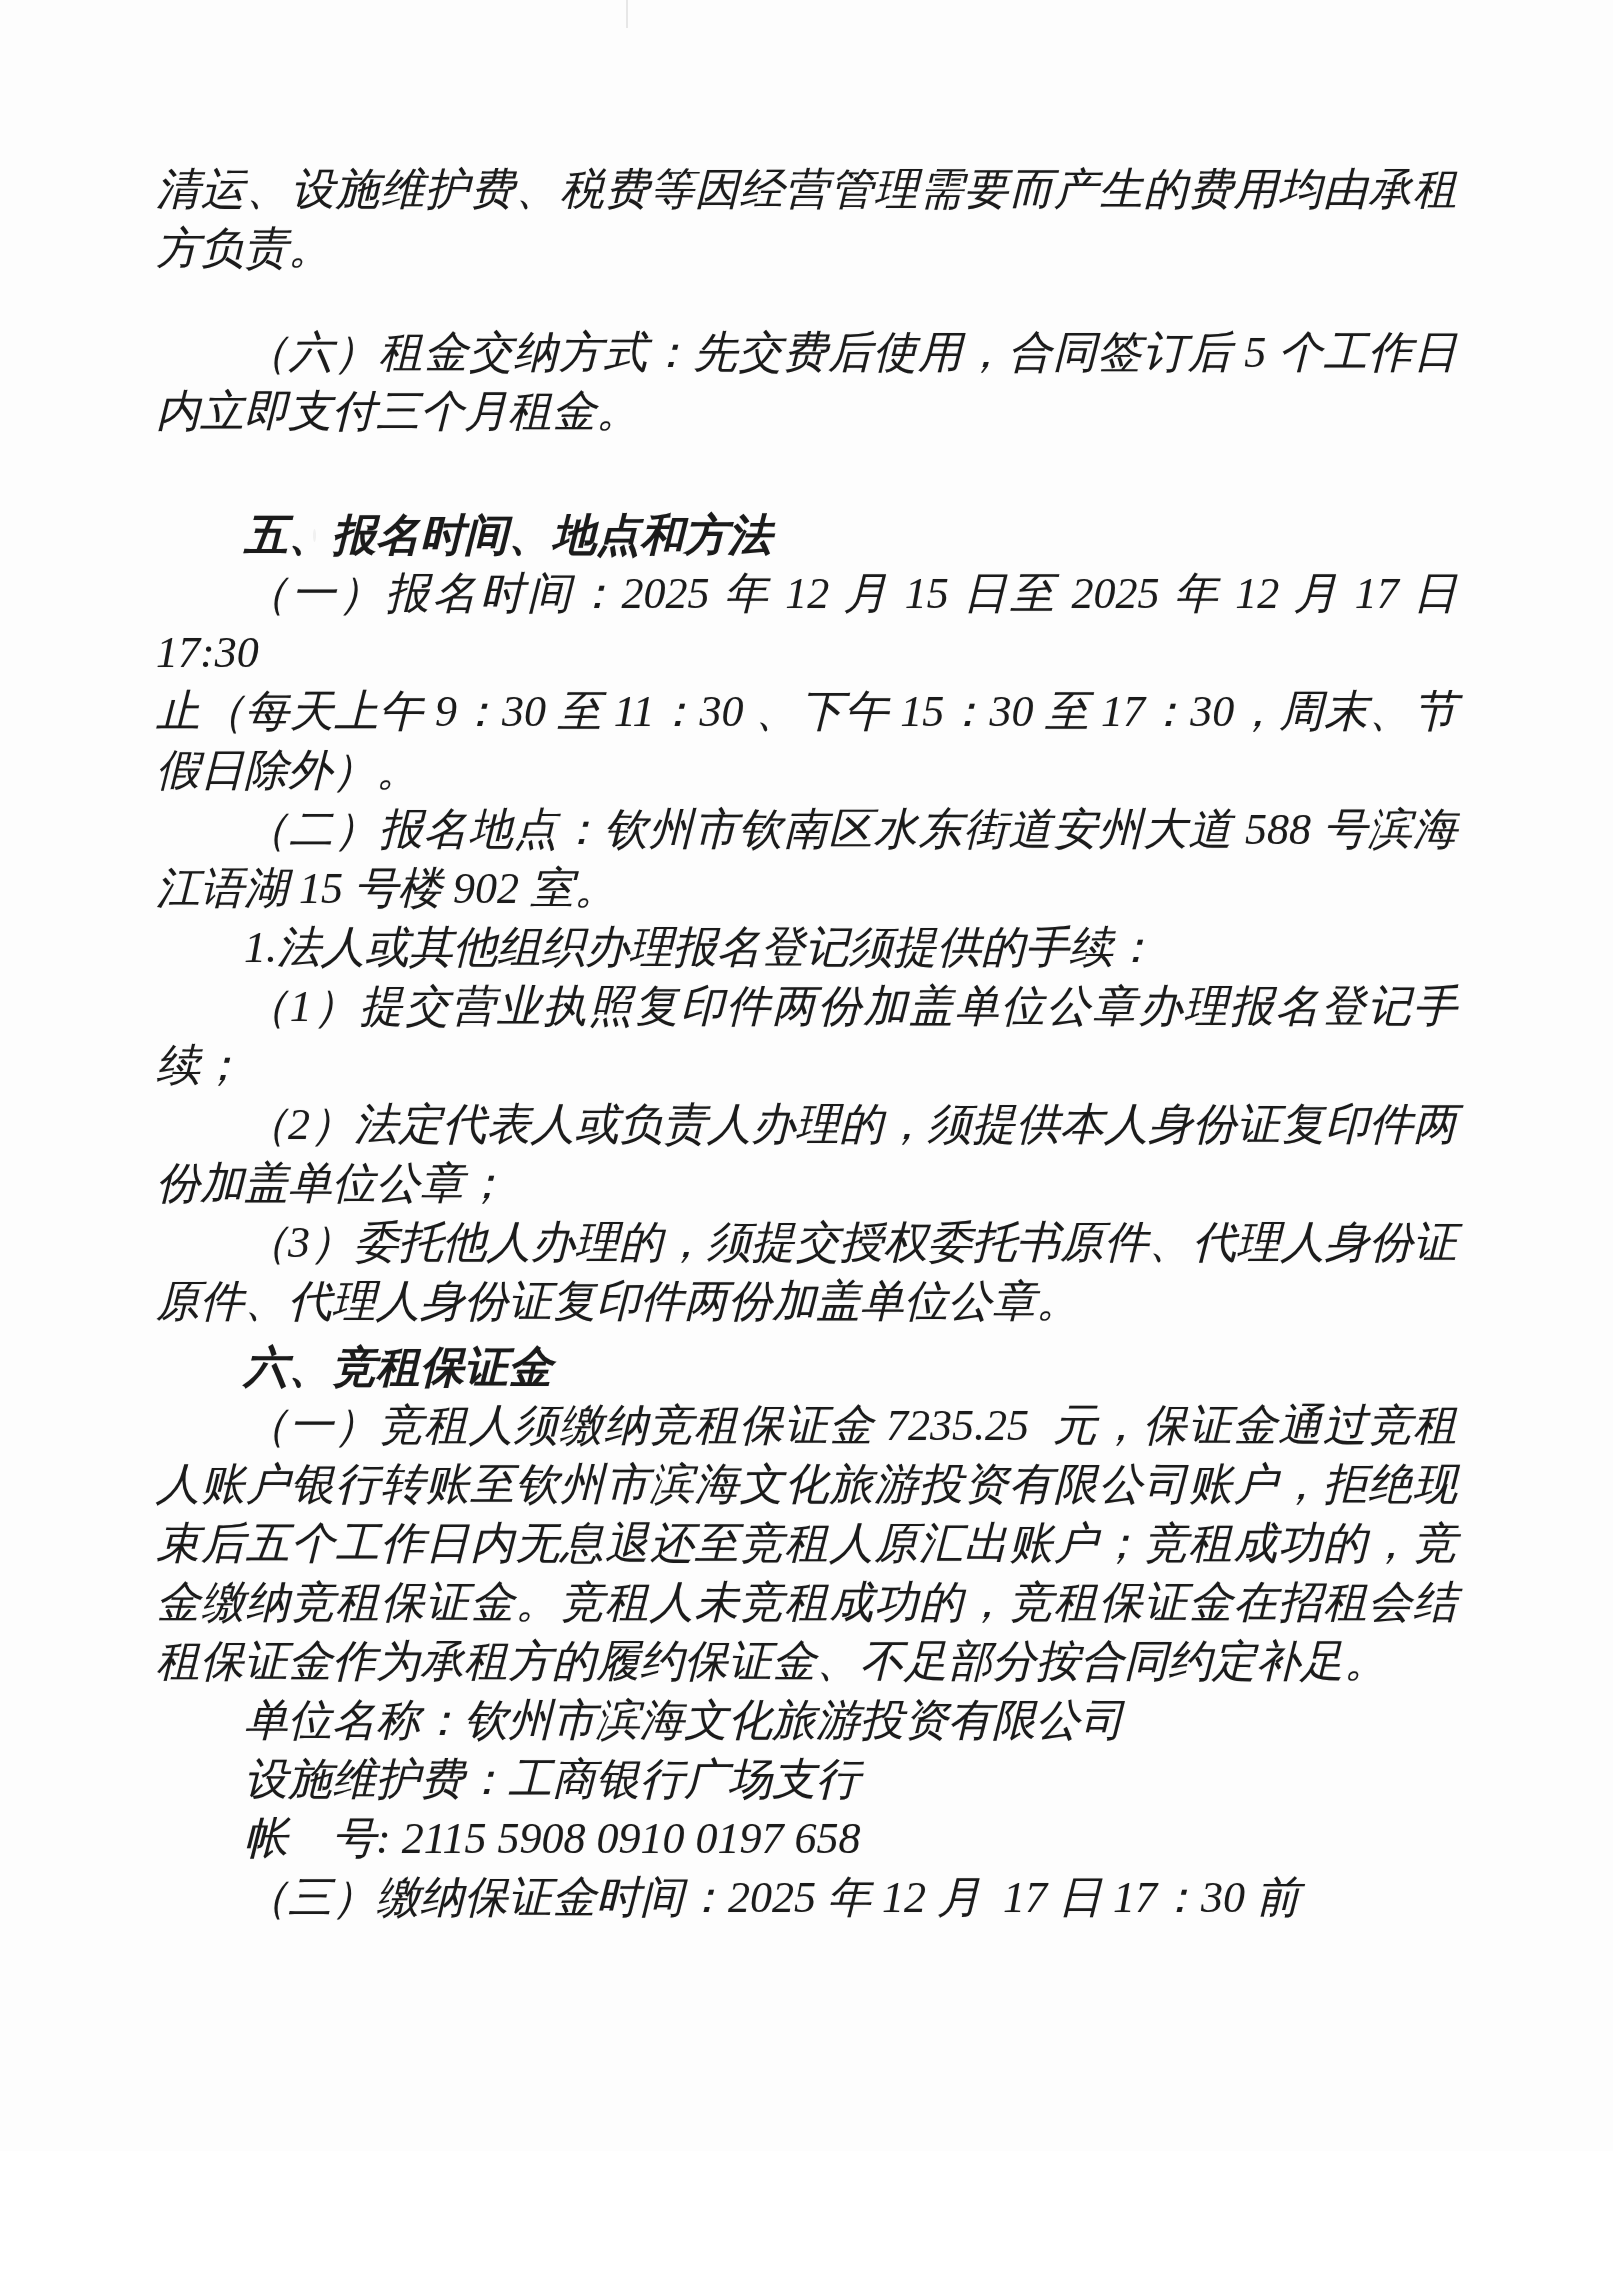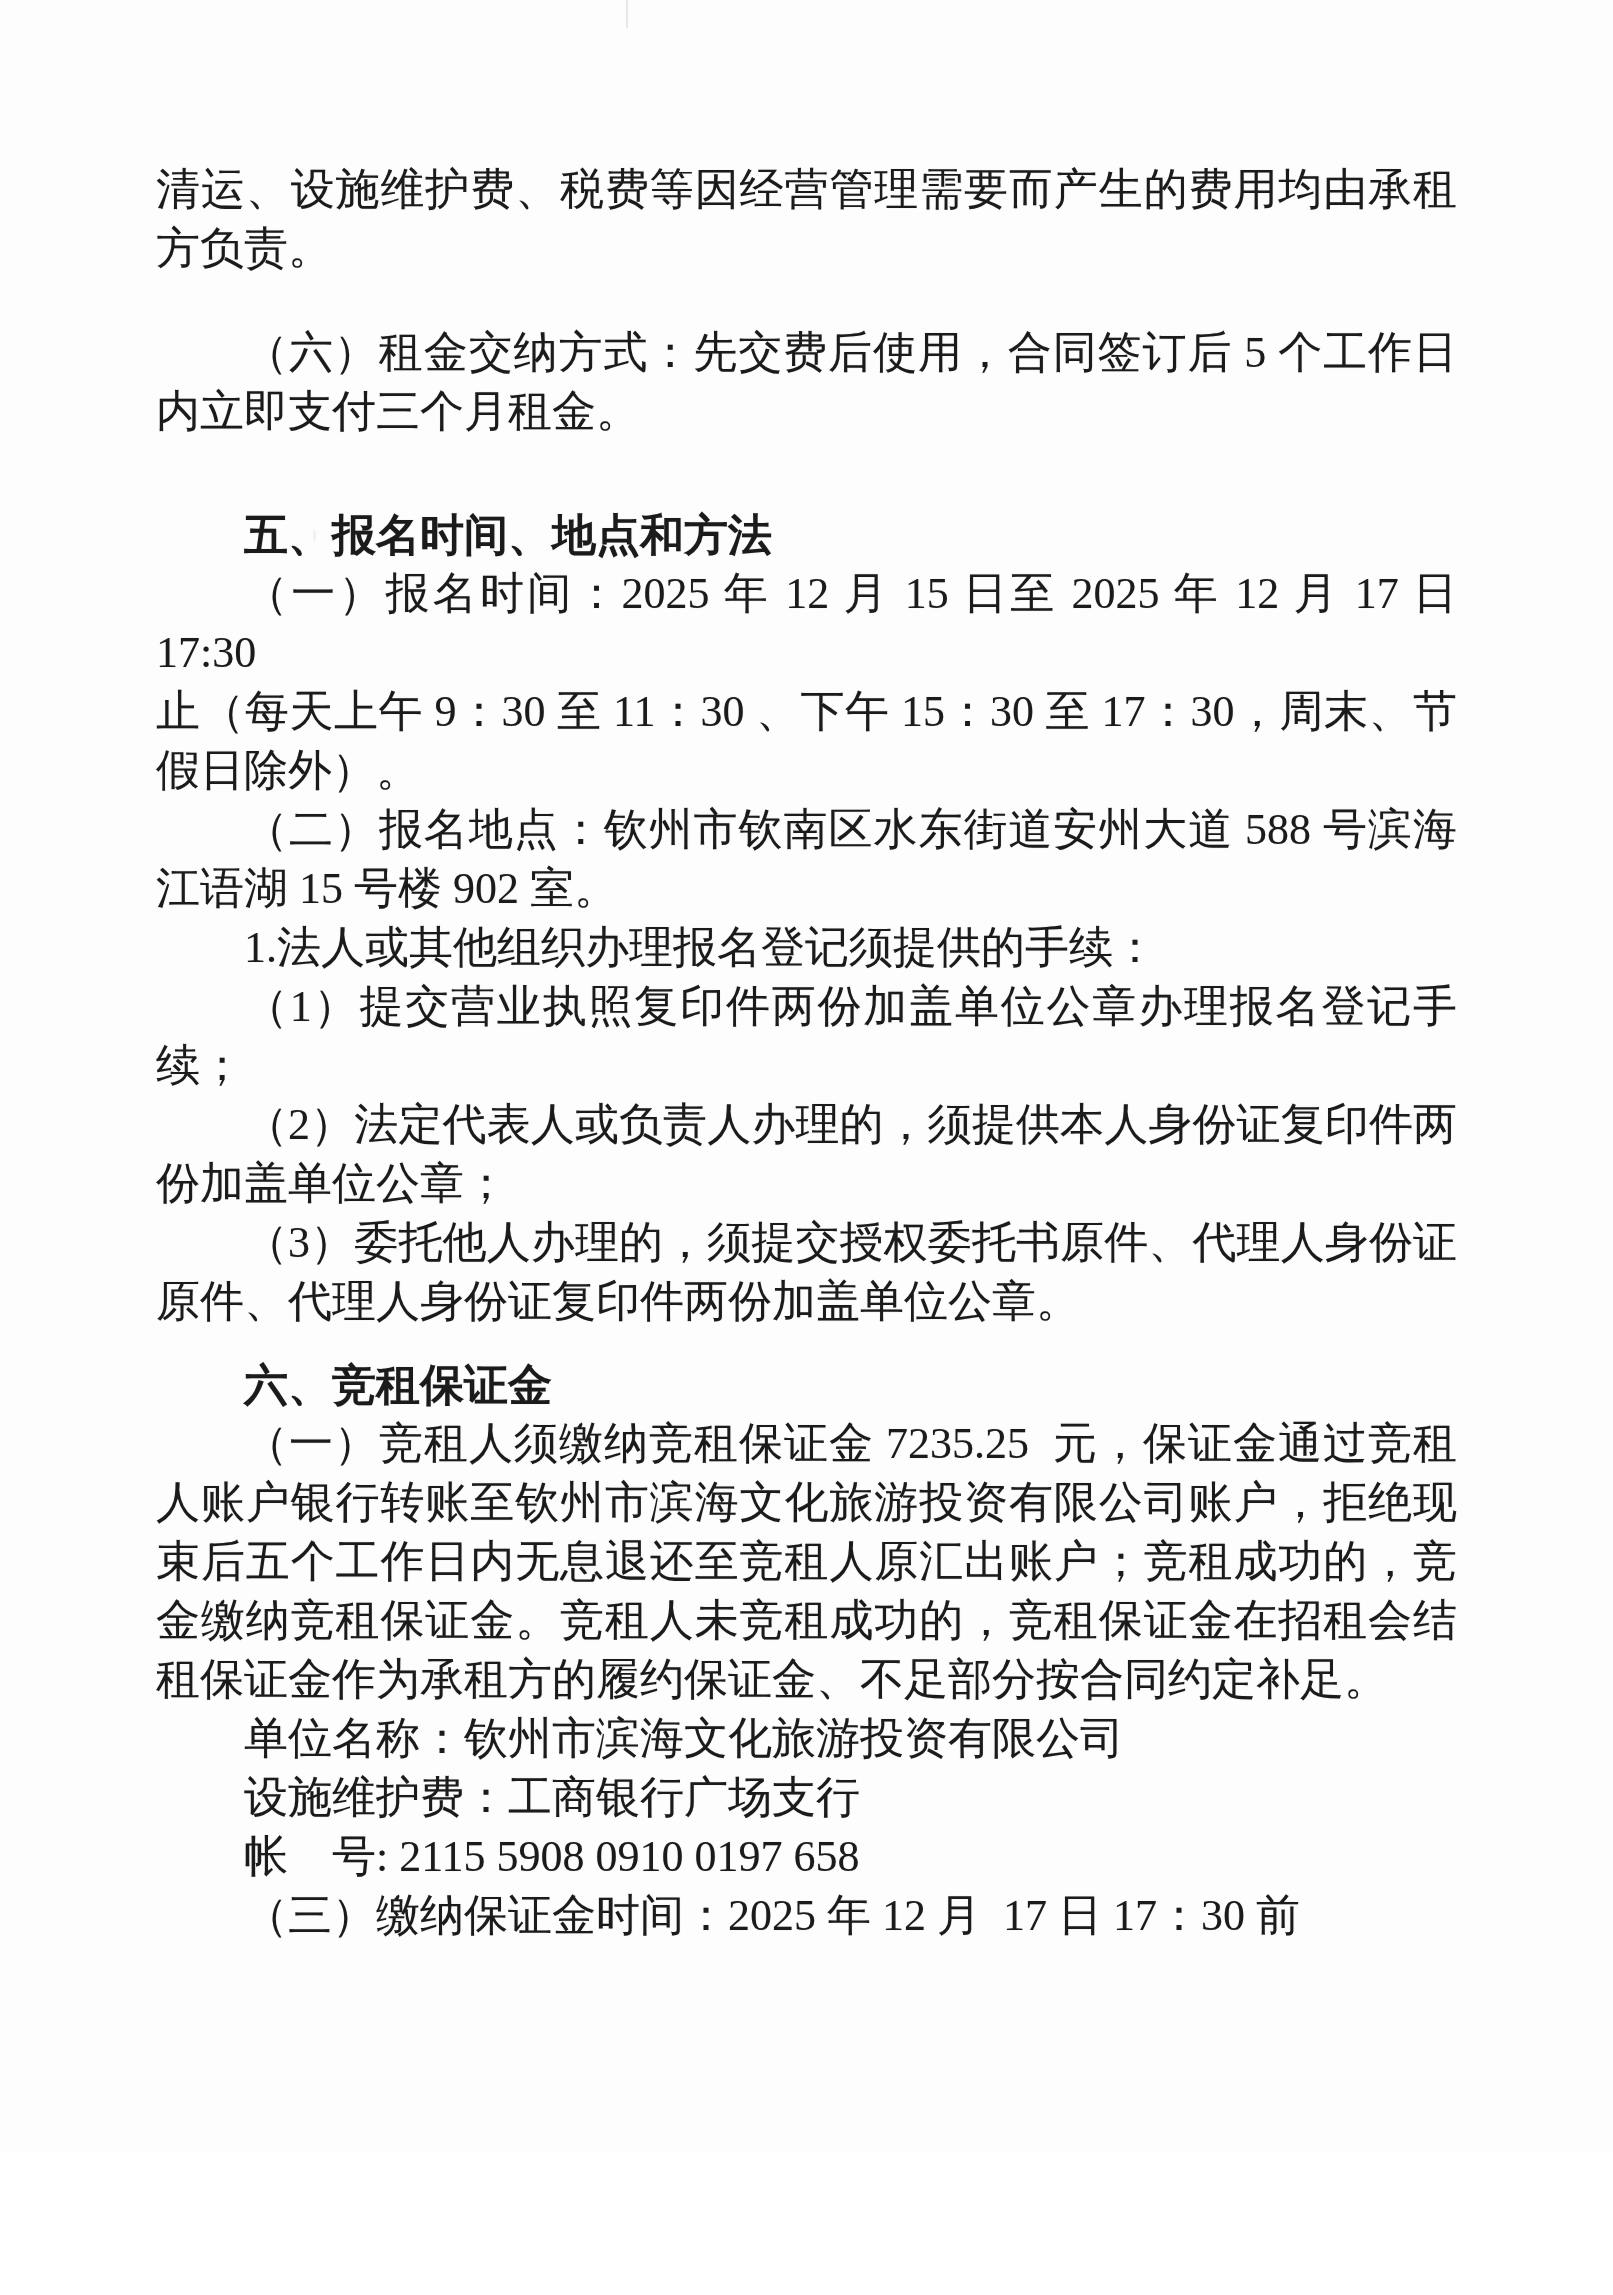--- a/index.html
+++ b/index.html
@@ -7,20 +7,21 @@
     padding: 0;
     background: #ffffff;
   }
   .page {
     position: relative;
     width: 1614px;
     height: 2151px;
     background: #fdfdfd;
     overflow: hidden;
     font-family: "Liberation Serif", "DejaVu Serif", serif;
+    font-style: italic;
   }
   .content {
     position: absolute;
     left: 156px;
     top: 160px;
     width: 1301px;
     filter: blur(0.3px);
   }
   .block { margin: 0; }
   .line {
@@ -96,21 +97,21 @@
         <div class="line">续；</div>
       </div>
       <div class="block body">
         <div class="line justify indent">（2）法定代表人或负责人办理的，须提供本人身份证复印件两</div>
         <div class="line">份加盖单位公章；</div>
       </div>
       <div class="block body">
         <div class="line justify indent">（3）委托他人办理的，须提交授权委托书原件、代理人身份证</div>
         <div class="line">原件、代理人身份证复印件两份加盖单位公章。</div>
       </div>
-      <div class="block heading" style="margin-top: 24px;">
+      <div class="block heading" style="margin-top: 6px;">
         <div class="line indent">六、竞租保证金</div>
       </div>
       <div class="block body">
         <div class="line justify indent">（一）竞租人须缴纳竞租保证金 7235.25  元，保证金通过竞租</div>
         <div class="line justify">人账户银行转账至钦州市滨海文化旅游投资有限公司账户，拒绝现</div>
         <div class="line justify">束后五个工作日内无息退还至竞租人原汇出账户；竞租成功的，竞</div>
         <div class="line justify">金缴纳竞租保证金。竞租人未竞租成功的，竞租保证金在招租会结</div>
         <div class="line">租保证金作为承租方的履约保证金、不足部分按合同约定补足。</div>
       </div>
       <div class="block body">

